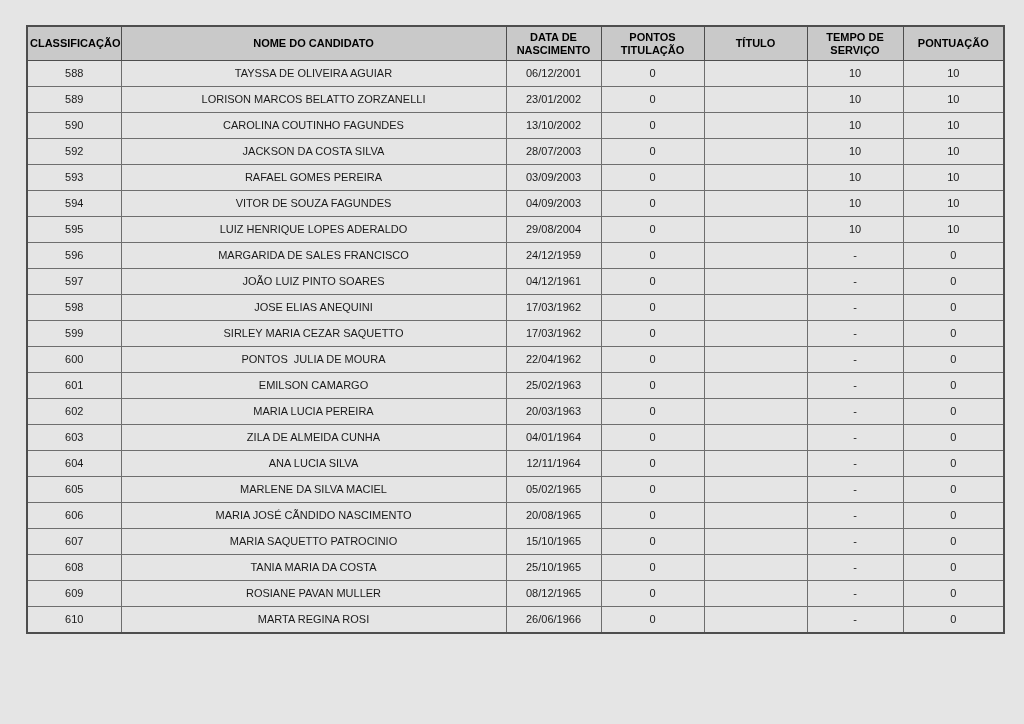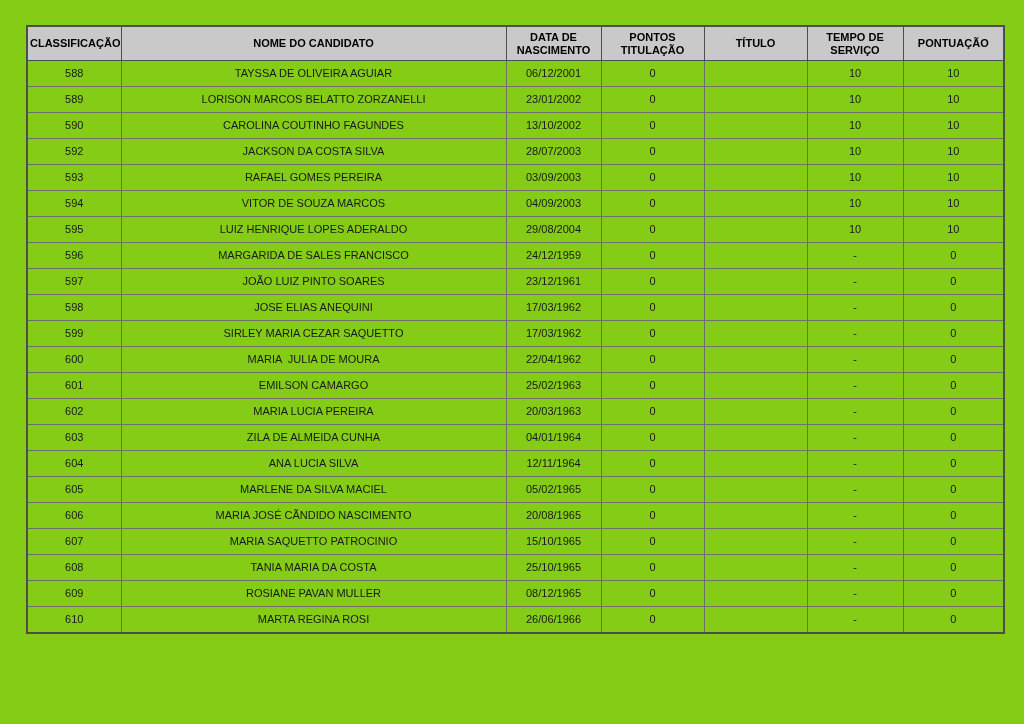--- a/index.html
+++ b/index.html
@@ -5,21 +5,21 @@
   html, body {
     margin: 0;
     padding: 0;
     background: #ffffff;
     font-family: "Liberation Sans", "DejaVu Sans", sans-serif;
   }
   .page {
     position: relative;
     width: 1024px;
     height: 724px;
-    background: #84cc16;
+    background: #e5e5e5;
     overflow: hidden;
   }
   table.candidates {
     position: absolute;
     left: 26px;
     top: 25px;
     width: 977px;
     border-collapse: collapse;
     table-layout: fixed;
     border: 2px solid #4d4d4d;
@@ -116,21 +116,21 @@
           <td>593</td>
           <td>RAFAEL GOMES PEREIRA</td>
           <td>03/09/2003</td>
           <td>0</td>
           <td></td>
           <td>10</td>
           <td>10</td>
         </tr>
         <tr>
           <td>594</td>
-          <td>VITOR DE SOUZA MARCOS</td>
+          <td>VITOR DE SOUZA FAGUNDES</td>
           <td>04/09/2003</td>
           <td>0</td>
           <td></td>
           <td>10</td>
           <td>10</td>
         </tr>
         <tr>
           <td>595</td>
           <td>LUIZ HENRIQUE LOPES ADERALDO</td>
           <td>29/08/2004</td>
@@ -144,21 +144,21 @@
           <td>MARGARIDA DE SALES FRANCISCO</td>
           <td>24/12/1959</td>
           <td>0</td>
           <td></td>
           <td>-</td>
           <td>0</td>
         </tr>
         <tr>
           <td>597</td>
           <td>JOÃO LUIZ PINTO SOARES</td>
-          <td>23/12/1961</td>
+          <td>04/12/1961</td>
           <td>0</td>
           <td></td>
           <td>-</td>
           <td>0</td>
         </tr>
         <tr>
           <td>598</td>
           <td>JOSE ELIAS ANEQUINI</td>
           <td>17/03/1962</td>
           <td>0</td>
@@ -170,21 +170,21 @@
           <td>599</td>
           <td>SIRLEY MARIA CEZAR SAQUETTO</td>
           <td>17/03/1962</td>
           <td>0</td>
           <td></td>
           <td>-</td>
           <td>0</td>
         </tr>
         <tr>
           <td>600</td>
-          <td>MARIA  JULIA DE MOURA</td>
+          <td>PONTOS  JULIA DE MOURA</td>
           <td>22/04/1962</td>
           <td>0</td>
           <td></td>
           <td>-</td>
           <td>0</td>
         </tr>
         <tr>
           <td>601</td>
           <td>EMILSON CAMARGO</td>
           <td>25/02/1963</td>

